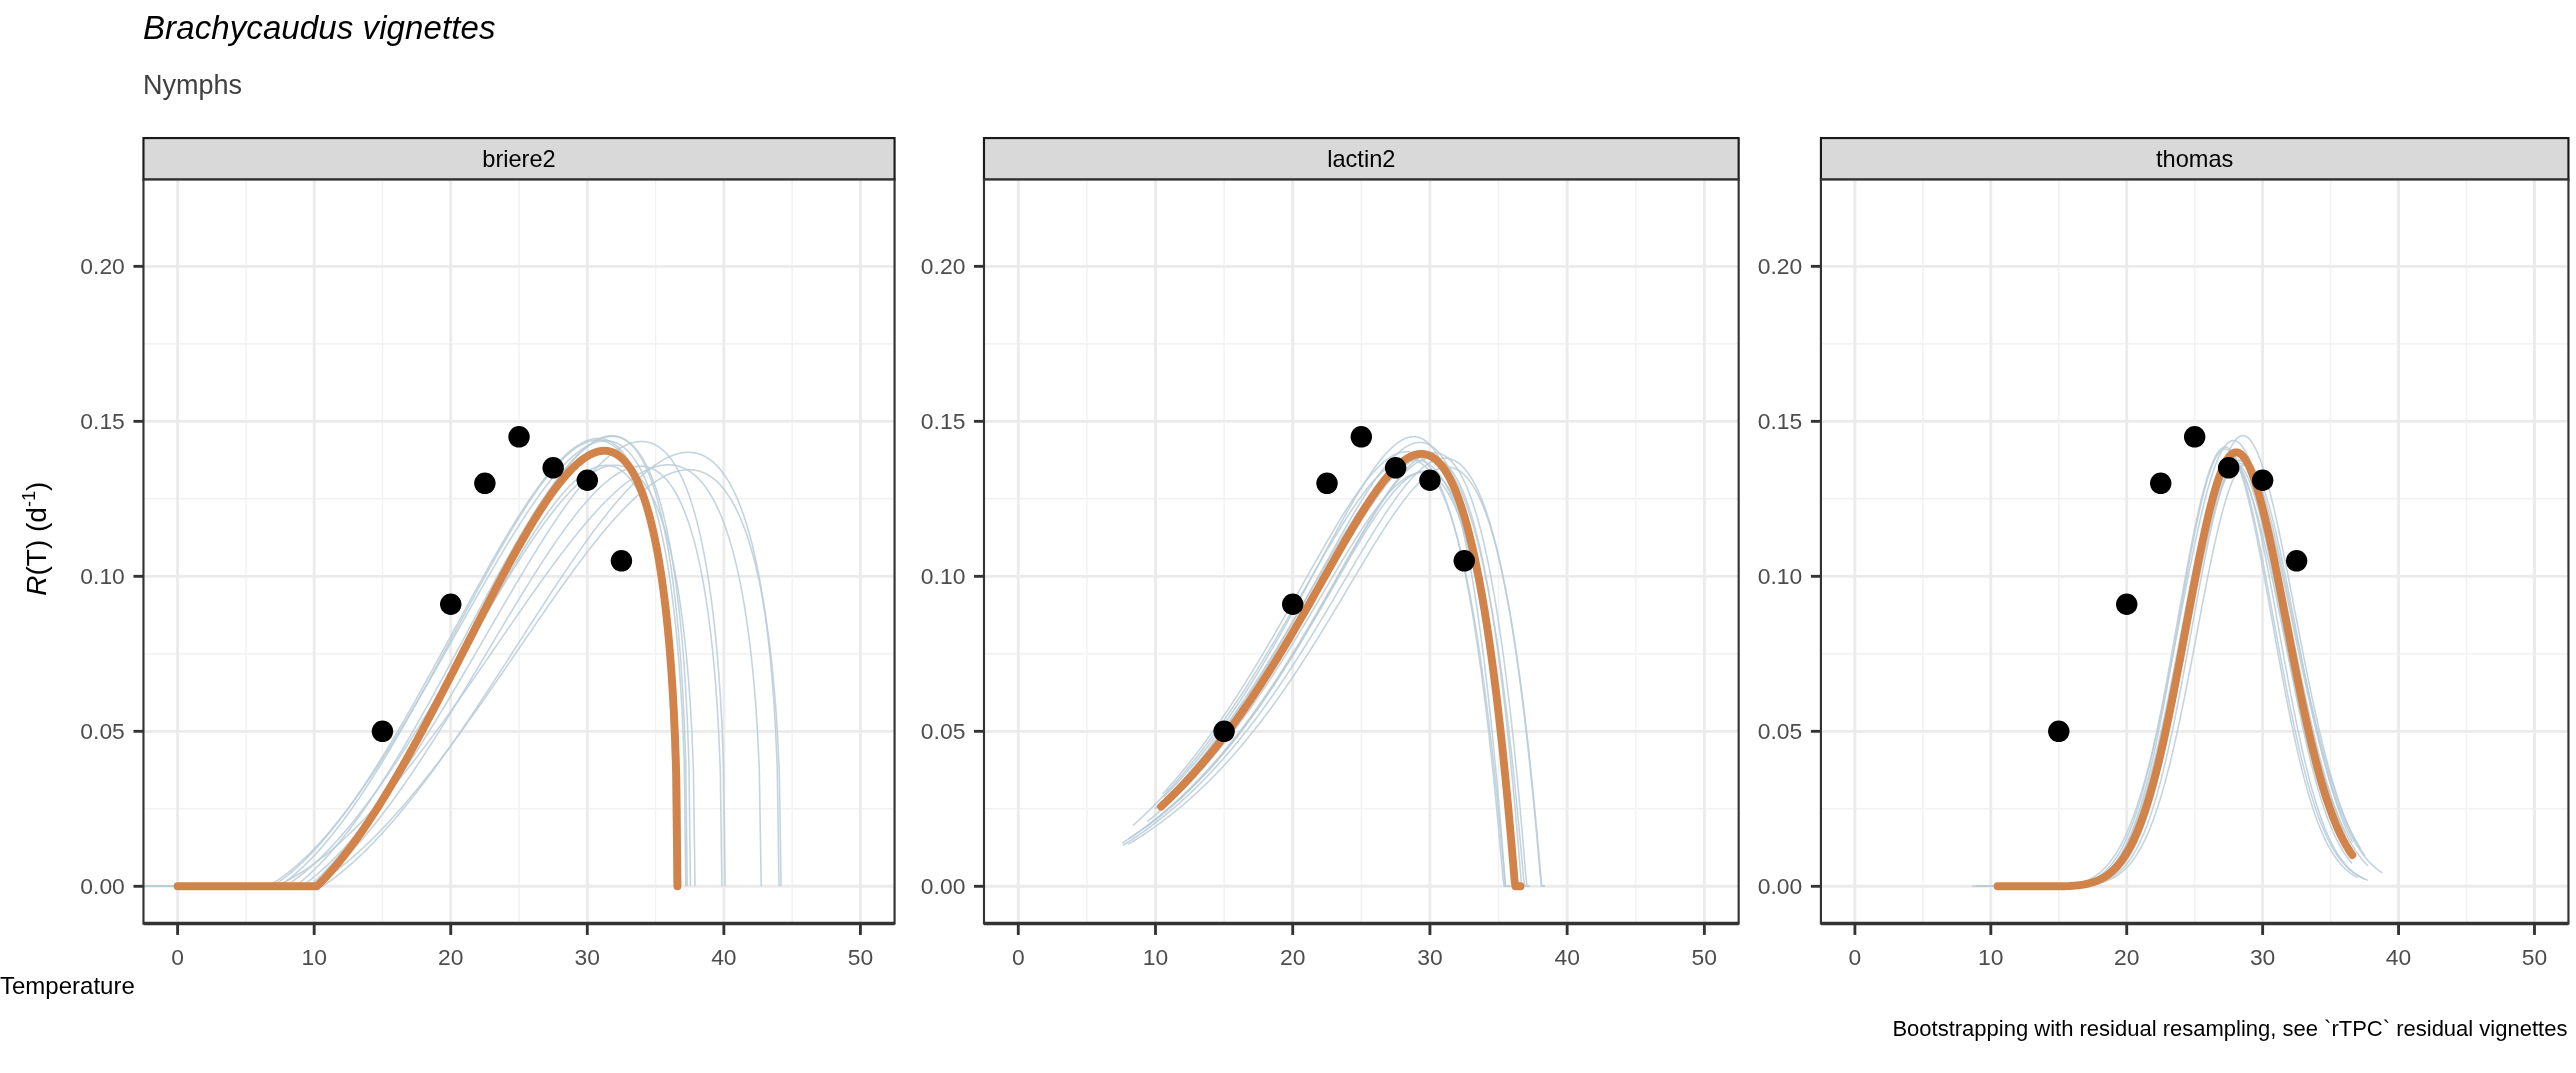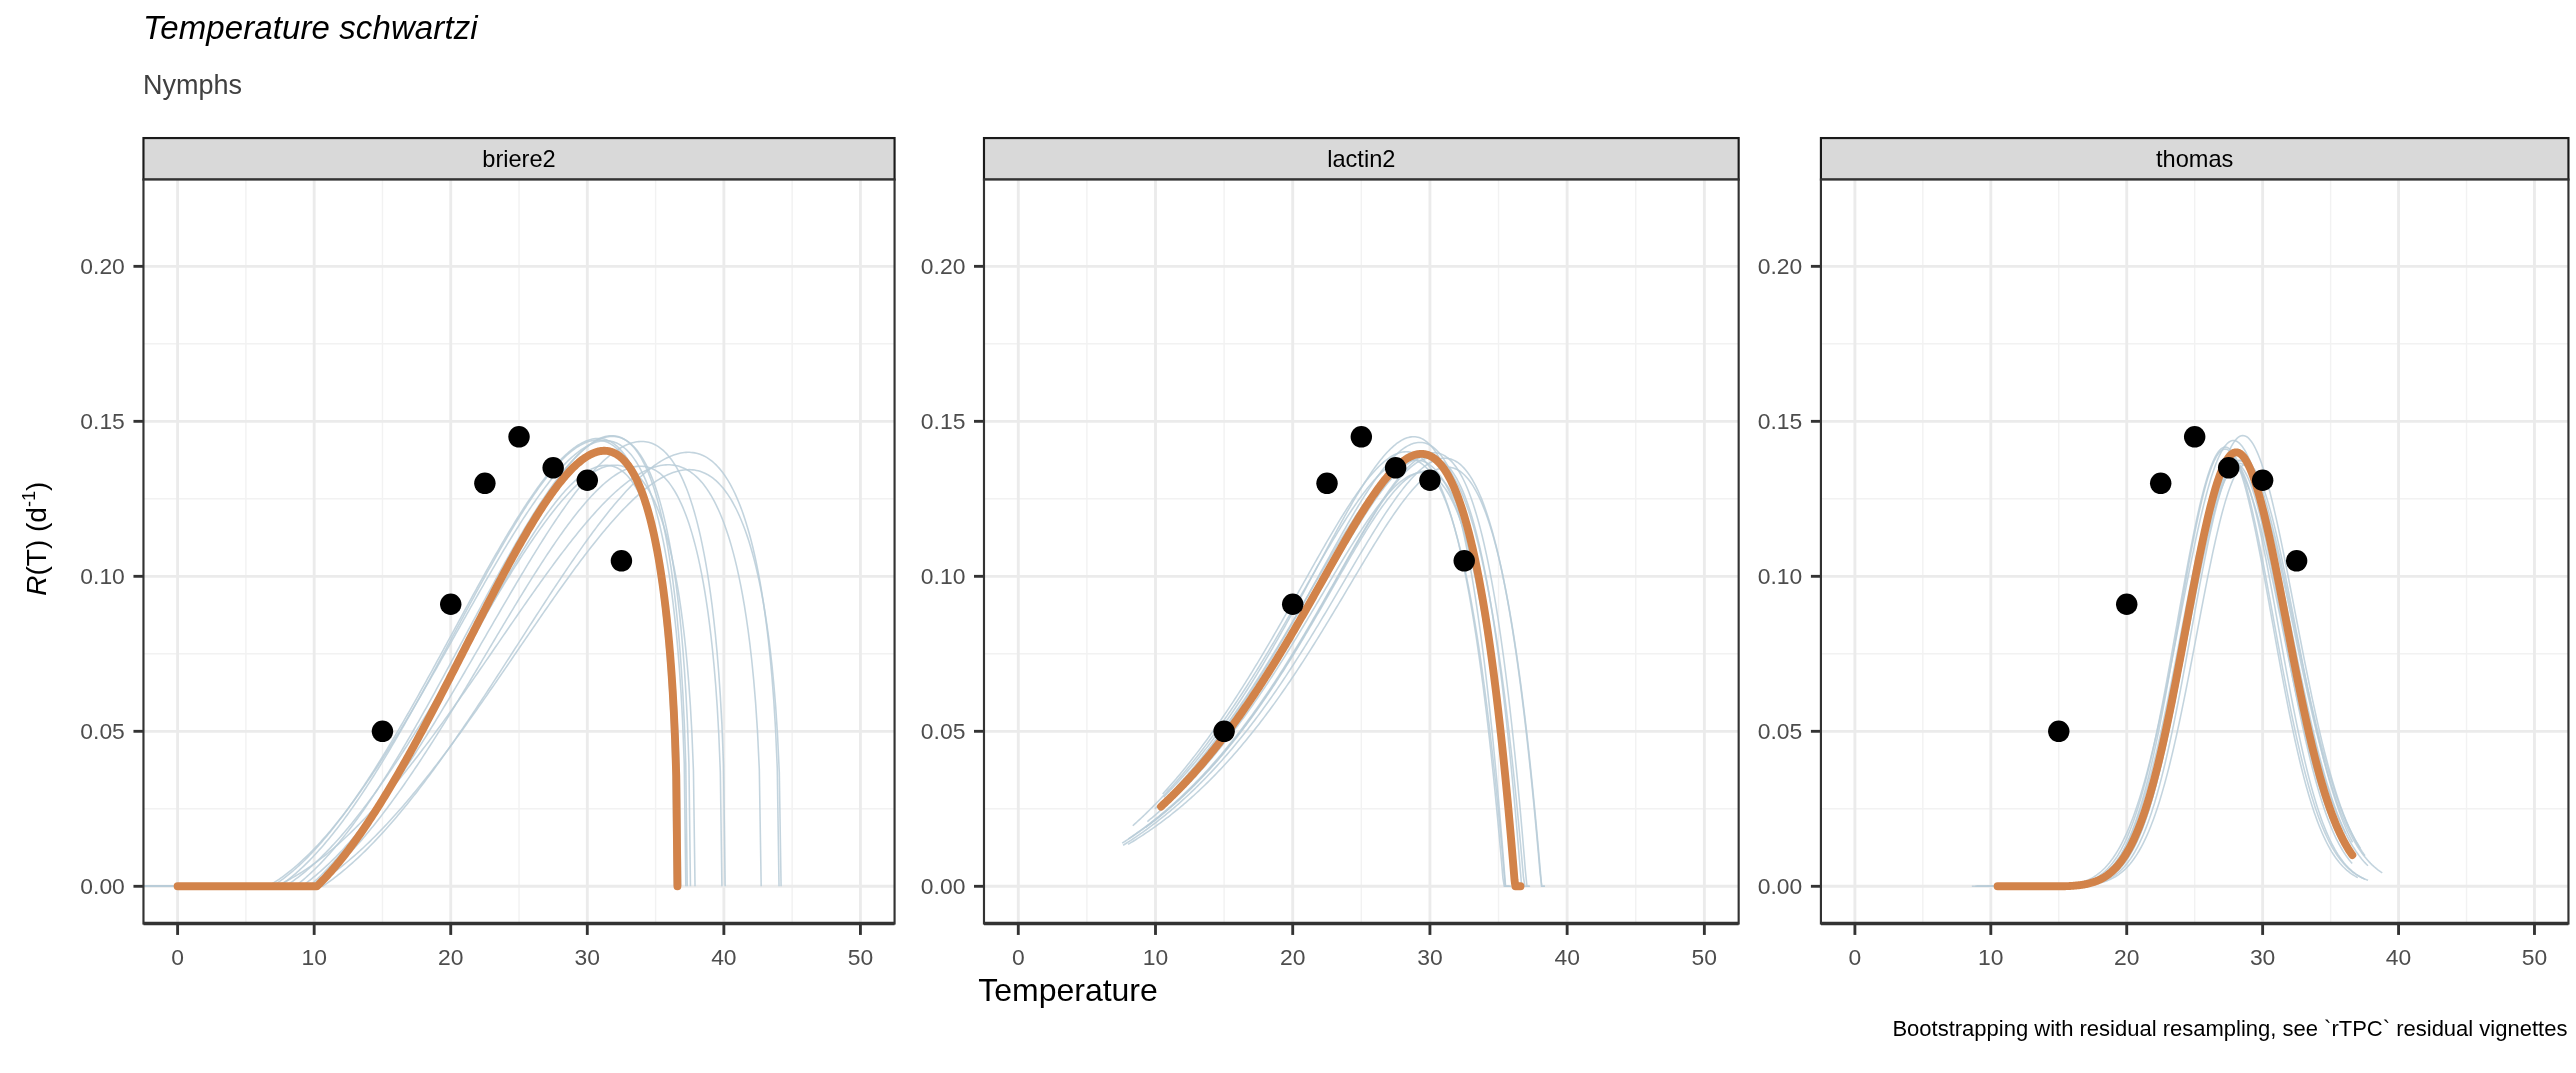--- a/index.html
+++ b/index.html
@@ -45,22 +45,22 @@
     top: 1016px;
     font-size: 22px;
     color: #000000;
     white-space: nowrap;
   }
   .axis-title-x {
     position: absolute;
     left: 0;
     top: 972px;
     width: 2136px;
-    text-align: center;
-    font-size: 32px;
+    text-align: left;
+    font-size: 24px;
     color: #000000;
   }
   .axis-title-y {
     position: absolute;
     left: -236px;
     top: 522px;
     width: 544px;
     text-align: center;
     font-size: 28px;
     color: #000000;
@@ -88,21 +88,21 @@
   .tick-label-x { text-anchor: middle; }
   .boot-curve { fill: none; stroke: #b9cdd8; stroke-width: 2.2; opacity: 0.85; }
   .main-curve { fill: none; stroke: #d2834a; stroke-width: 11; stroke-linecap: round; stroke-linejoin: round; }
   .data-point { fill: #000000; }
 </style>
 </head>
 <body>
 
 <div id="root">
 
-  <div class="plot-title">Temperature schwartzi</div>
+  <div class="plot-title">Brachycaudus vignettes</div>
   <div class="plot-subtitle">Nymphs</div>
 
   <div class="axis-title-y">
     <i>R</i><span>(T) (d</span><sup>-1</sup><span>)</span>
   </div>
 
   <svg class="panels" id="panel-svg" width="2576" height="1073" viewBox="0 0 3600 1500">
       <g>
         <rect x="200" y="193" width="1050" height="58" class="strip-rect"></rect>
         <text x="725" y="234" class="strip-label">briere2</text>

